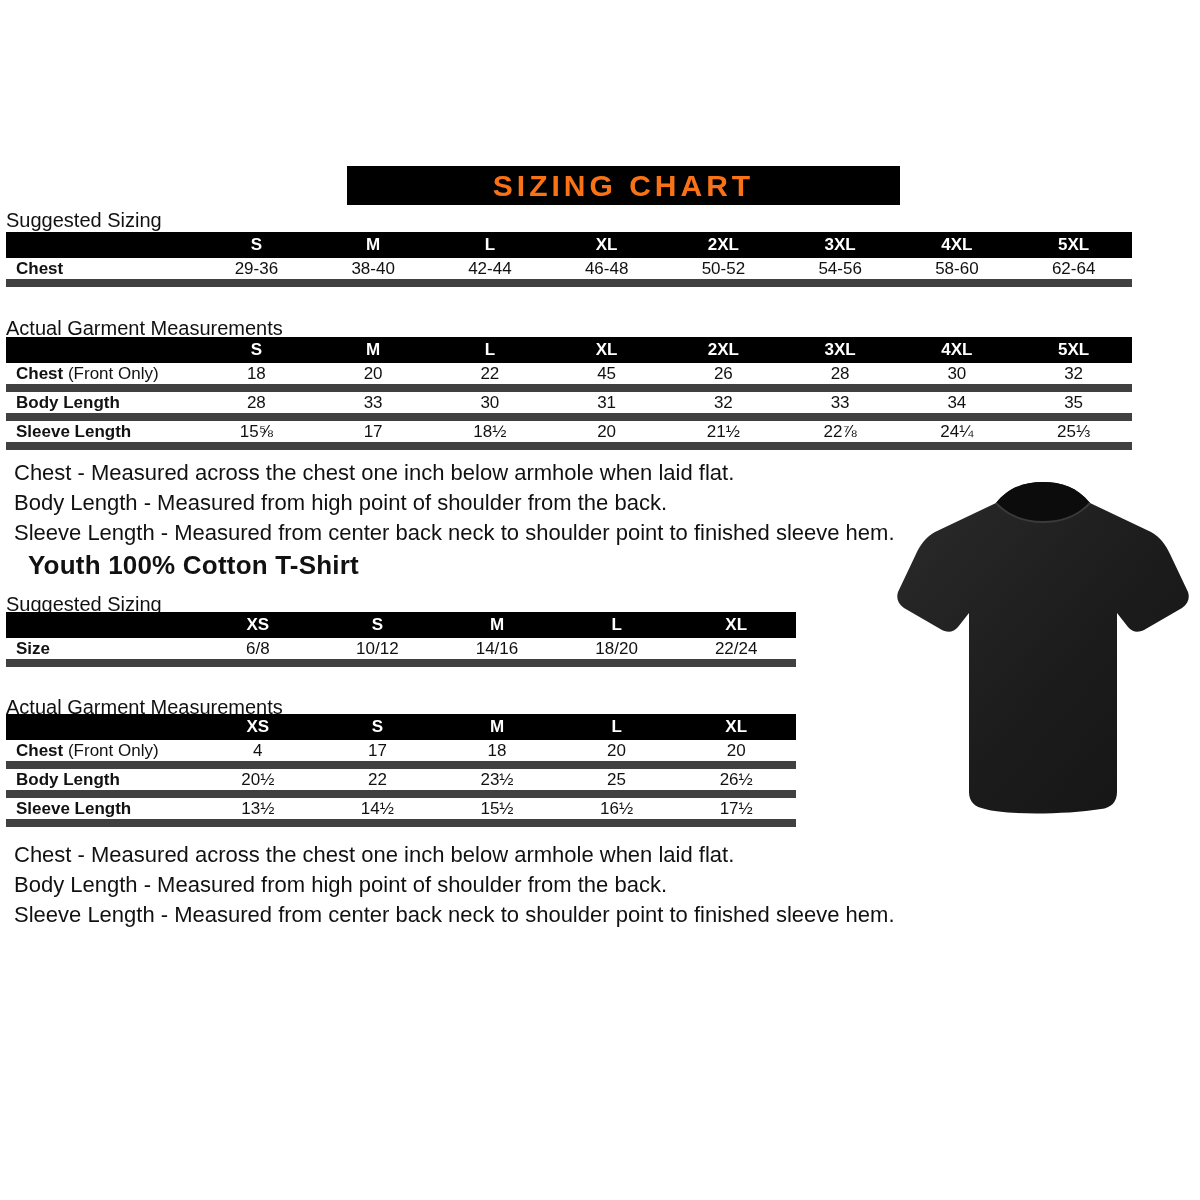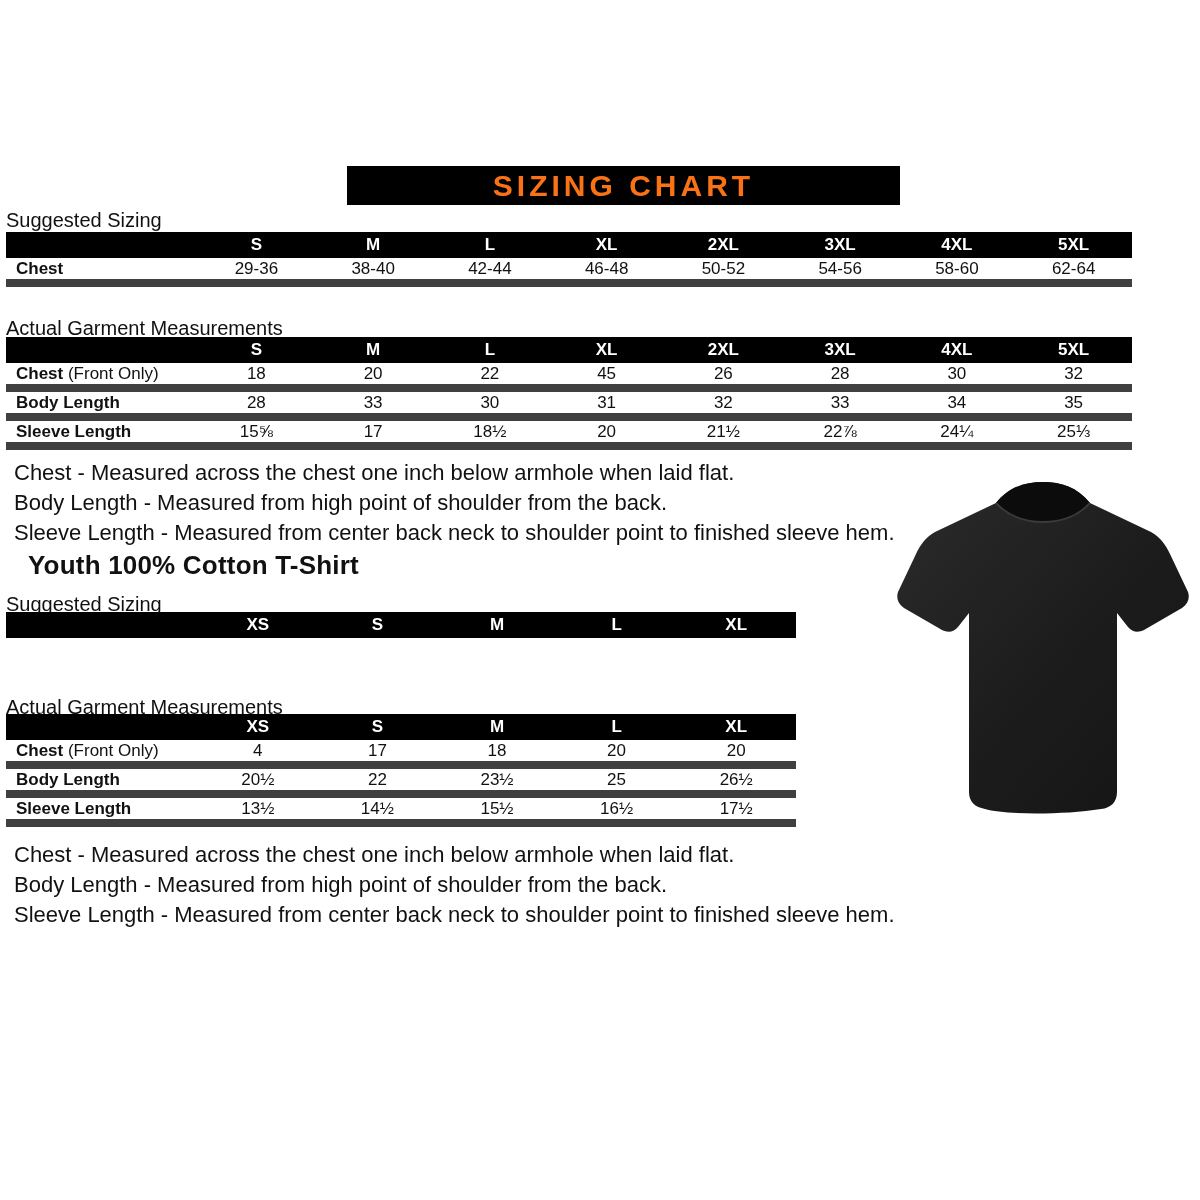--- a/index.html
+++ b/index.html
@@ -131,20 +131,28 @@
   <div class="abs seclabel" style="left:6px; top:593px;">Suggested Sizing</div>
 
   <div class="abs sizing-table" style="left:6px; top:612px; width:790px;">
       <div class="trow thead">
         <div class="tcell labelcell"></div>
         <div class="tcell">XS</div>
         <div class="tcell">S</div>
         <div class="tcell">M</div>
         <div class="tcell">L</div>
         <div class="tcell">XL</div>
+      </div>
+      <div class="trow tbodyrow">
+        <div class="tcell labelcell"><b>Size</b></div>
+        <div class="tcell">6/8</div>
+        <div class="tcell">10/12</div>
+        <div class="tcell">14/16</div>
+        <div class="tcell">18/20</div>
+        <div class="tcell">22/24</div>
       </div>
     </div>
 
   <div class="abs seclabel" style="left:6px; top:696px;">Actual Garment Measurements</div>
 
   <div class="abs sizing-table" style="left:6px; top:714px; width:790px;">
       <div class="trow thead">
         <div class="tcell labelcell"></div>
         <div class="tcell">XS</div>
         <div class="tcell">S</div>

